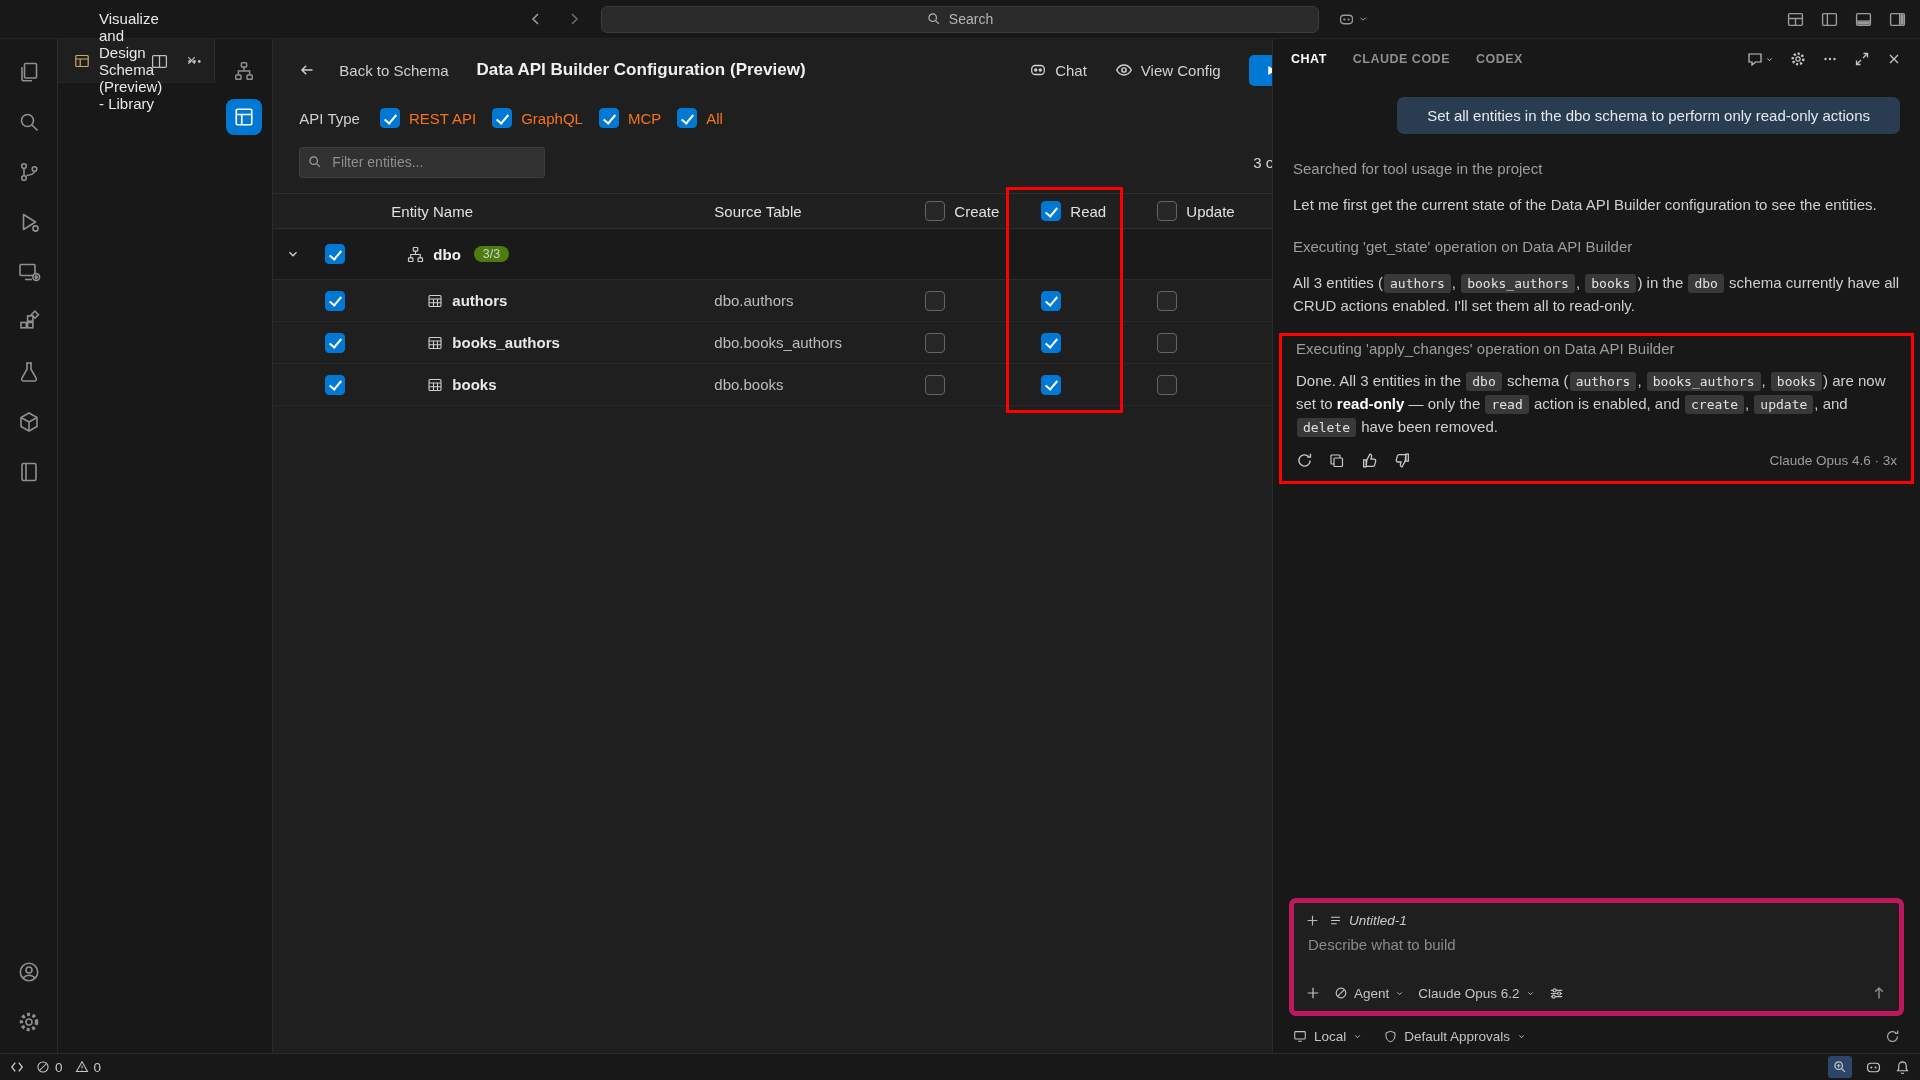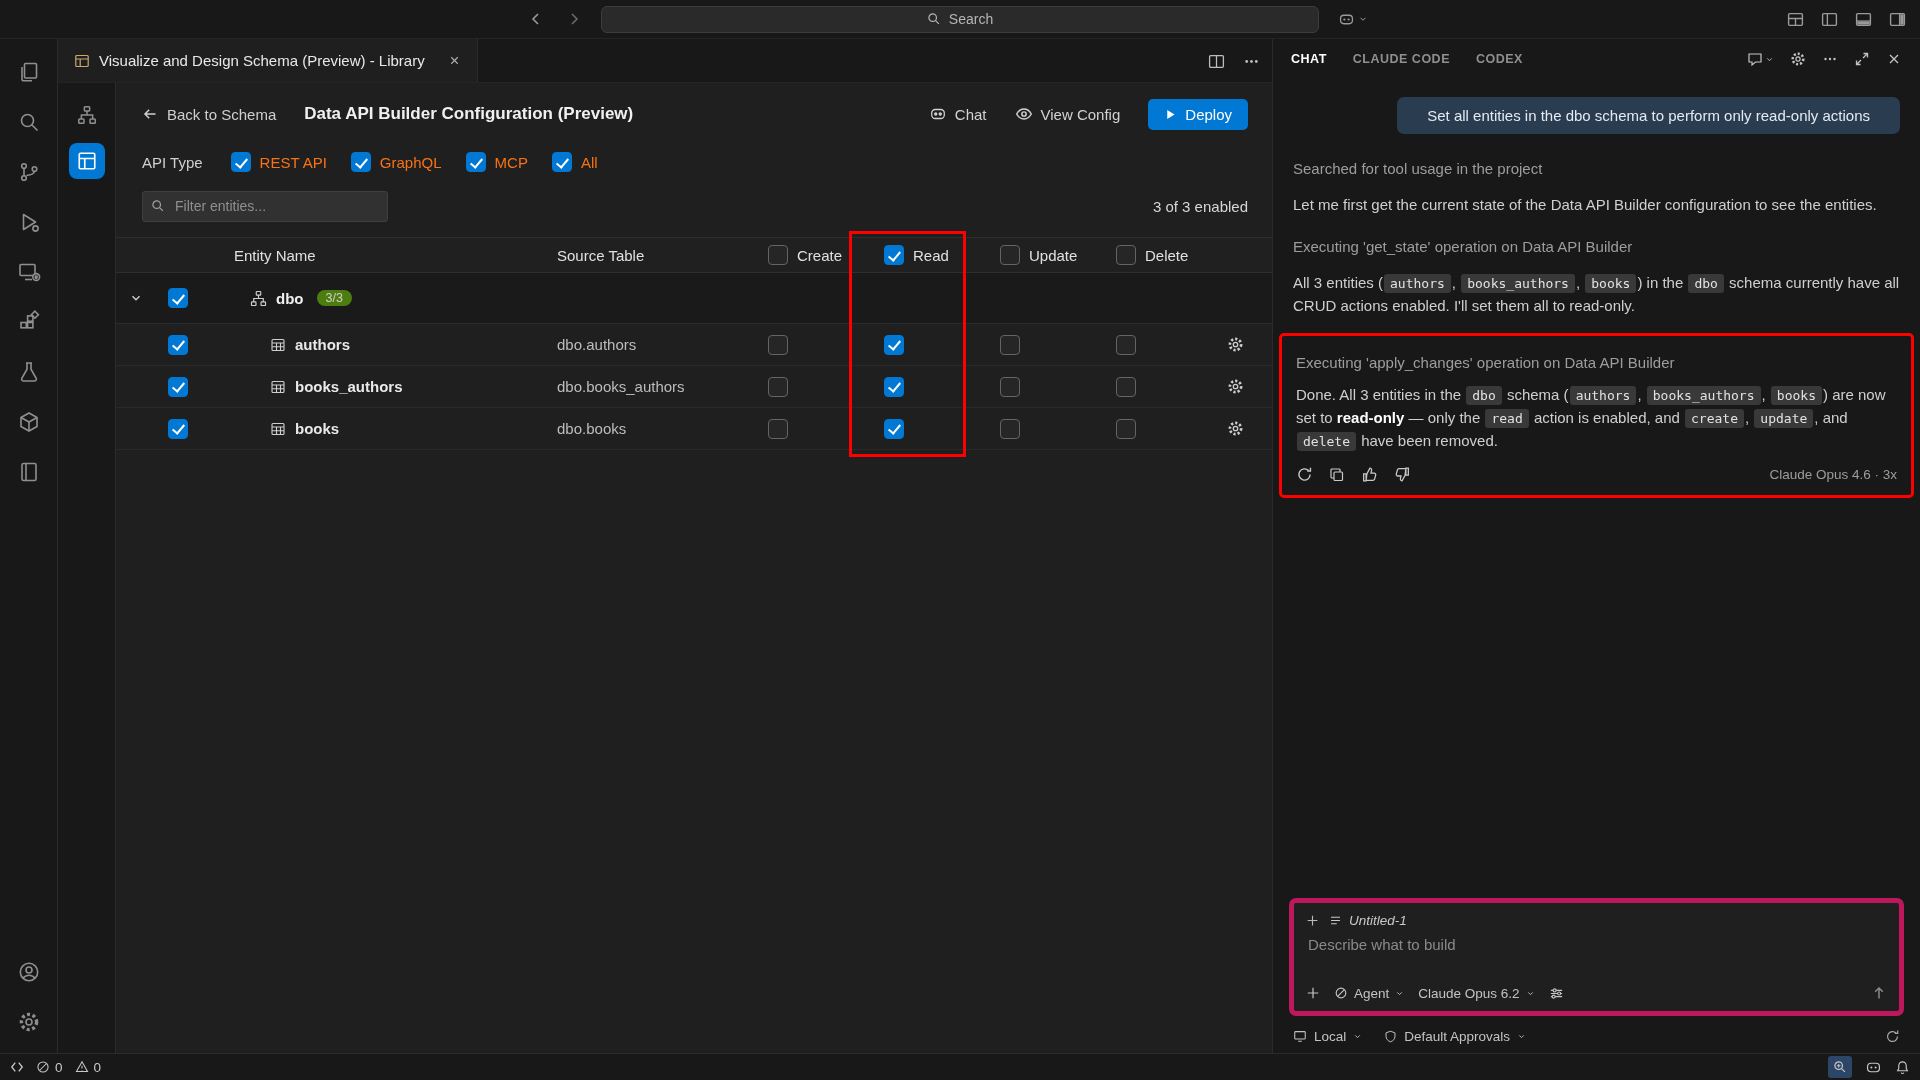--- a/index.html
+++ b/index.html
@@ -22,43 +22,43 @@
   .tb-right{position:absolute;right:14px;display:flex;gap:17px;align-items:center;color:#9a9a9a}
   .tb-copilot{position:absolute;left:1338px;display:flex;gap:3px;align-items:center;color:#9a9a9a}
 
   
   .main{position:absolute;top:39px;bottom:27px;left:0;right:0;display:flex}
   .activitybar{width:58px;background:var(--bg);border-right:1px solid var(--border);
     display:flex;flex-direction:column;align-items:center;padding:8px 0 6px}
   .ab-item{width:48px;height:50px;display:flex;align-items:center;justify-content:center;color:var(--icon)}
   .ab-spacer{flex:1}
 
-  .editor-pane{width:1214px;display:flex;flex-direction:column;background:var(--bg)}
+  .editor-pane{width:1214px;display:flex;flex-direction:row;background:var(--bg)}
   .tabbar{height:44px;display:flex;background:var(--bg);position:relative;border-bottom:1px solid #242424}
   .tab{display:flex;align-items:center;gap:9px;padding:0 16px;background:var(--editor-bg);
     border-right:1px solid var(--border);color:#e8e8e8;font-size:15px}
   .tab .close{color:#b0b0b0;margin-left:14px}
   .editor-actions{position:absolute;right:12px;top:0;height:44px;display:flex;gap:18px;align-items:center;color:#bdbdbd}
 
   .editor-content{flex:1;display:flex;min-height:0}
   .subbar{width:58px;background:var(--bg);border-right:1px solid var(--border);
     display:flex;flex-direction:column;align-items:center;padding-top:14px;gap:10px}
   .sb-item{width:36px;height:36px;border-radius:8px;display:flex;align-items:center;justify-content:center;color:var(--icon)}
   .sb-item.active{background:var(--accent);color:#fff}
 
   .dab{flex:1;background:var(--editor-bg);position:relative;overflow:hidden}
   .dab-header{display:flex;align-items:center;padding:16px 24px 0 26px;height:46px}
-  .back-link{display:flex;align-items:center;gap:9px;color:#cfcfcf;font-size:15px}
+  .back-link{display:flex;align-items:center;gap:24px;color:#cfcfcf;font-size:15px}
   .dab-title{margin-left:28px;font-size:17px;font-weight:bold;color:#f0f0f0}
   .dab-header-right{margin-left:auto;display:flex;align-items:center;gap:28px}
   .hbtn{display:flex;align-items:center;gap:8px;color:#d2d2d2;font-size:15px}
   .deploy-btn{display:flex;align-items:center;gap:8px;background:var(--accent);color:#fff;
     border:none;border-radius:5px;height:31px;padding:0 16px;font-size:15px;font-family:inherit}
 
-  .api-row{display:flex;align-items:center;gap:24px;padding:18px 24px 0 26px;height:48px}
+  .api-row{display:flex;align-items:center;gap:16px;padding:18px 24px 0 26px;height:48px}
   .api-label{color:#d0d0d0;margin-right:4px}
   .cbl{display:flex;align-items:center;gap:9px;color:#f97316}
 
   .filter-row{display:flex;align-items:center;padding:14px 24px 0 26px;height:44px}
   .filter-box{position:relative;width:295px}
   .filter-box input{width:246px;height:31px;background:#313131;border:1px solid #3e3e3e;border-radius:3px;
     color:#d8d8d8;font-size:14px;padding:0 10px 0 32px;font-family:inherit}
   .filter-box input::placeholder{color:#8f8f8f}
   .filter-box .mag{position:absolute;left:9px;top:8px;color:#a0a0a0}
   .enabled-summary{margin-left:auto;color:#d6d6d6;font-size:15px}
@@ -101,21 +101,21 @@
   .session-title{font-size:12.5px;font-weight:bold;letter-spacing:.4px;color:#e2e2e2;flex:1}
   .chat-body{flex:1;padding:0 20px;overflow:hidden}
   .bubble{margin:18px 0 0 auto;width:max-content;max-width:600px;background:#2a3c50;border-radius:7px;
     padding:10px 30px;color:#e3eaf2;font-size:15px;white-space:nowrap}
   .searched{margin-top:26px;color:var(--dim);font-size:15px}
   .cpara{margin-top:16px;color:#cfcfcf;font-size:15px;line-height:23px}
   .copline{margin-top:22px;color:var(--dim);font-size:15px}
   .chip{display:inline-block;padding:0 6px;border-radius:3px;background:#393939;
     font-family:"DejaVu Sans Mono",monospace;font-size:13px;line-height:19px;color:#e2e2e2;margin:0 1px}
   .cpara b{color:#fff}
-  .result{margin:16px -14px 0;border:3px solid var(--red);padding:16px 14px 12px;border-radius:5px}
+  .result{margin:16px -14px 0;border:3px solid var(--red);padding:2px 14px 12px;border-radius:0}
   .result .copline{margin-top:2px}
   .result .cpara{margin-top:12px}
   .result-actions{margin-top:14px;display:flex;align-items:center;gap:16px;color:#c9c9c9}
   .model-info{margin-left:auto;color:var(--dim);font-size:13.5px}
 
   .chat-input{position:absolute;left:16px;right:16px;bottom:37px;height:118px;background:#1f1f1f;
     border:5px solid #be185d;border-radius:7px;display:flex;flex-direction:column}
   .ci-r1{display:flex;align-items:center;gap:10px;padding:10px 12px 0;color:#b9b9b9}
   .ctx-chip{display:flex;align-items:center;gap:7px;font-size:13.5px;font-style:italic;color:#c9c9c9}
   .ci-r2{flex:1;padding:8px 14px 0}

